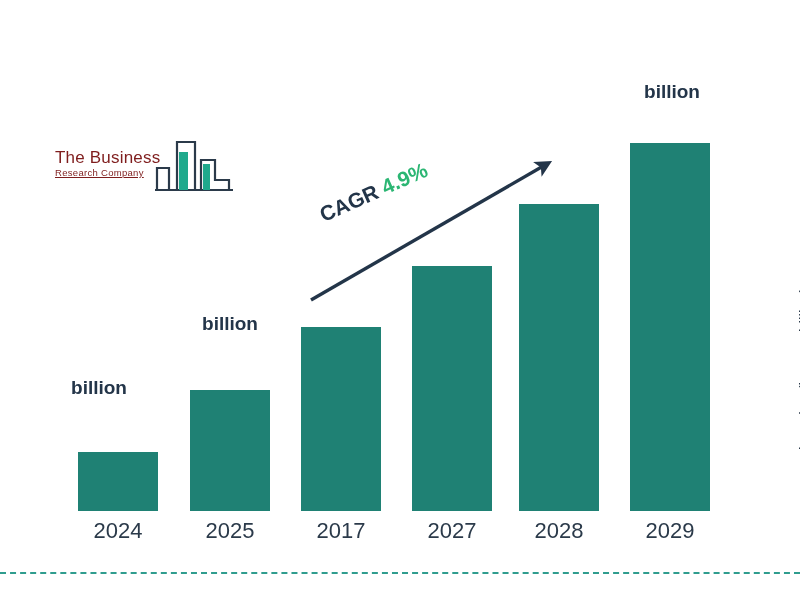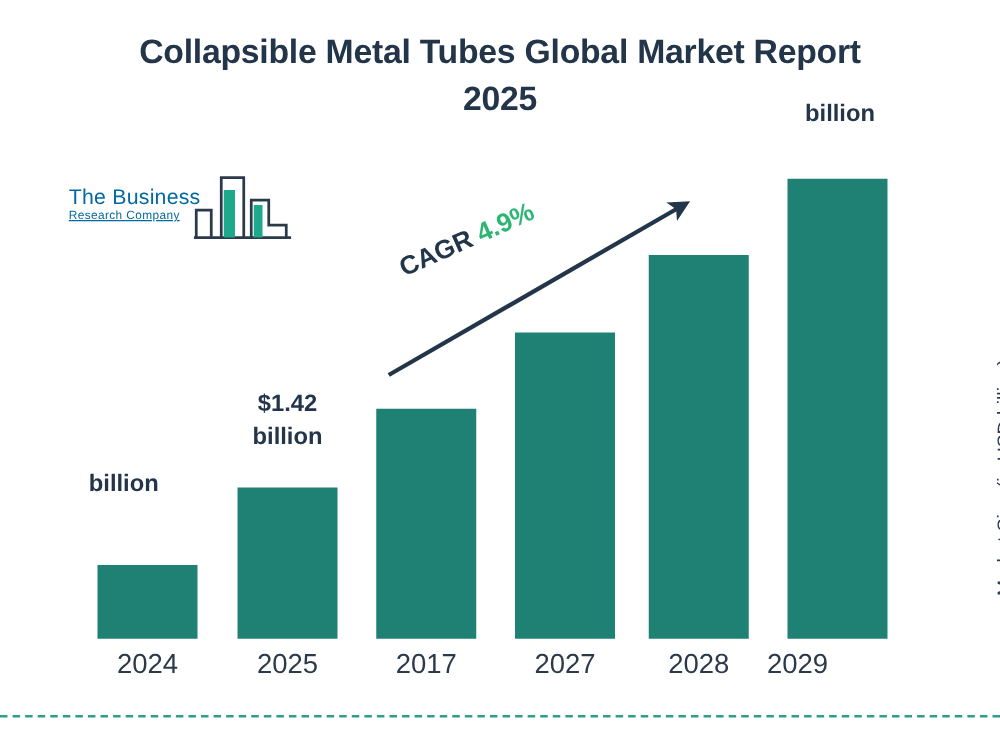--- a/index.html
+++ b/index.html
@@ -41,21 +41,21 @@
     left: 55px;
     top: 138px;
     width: 175px;
     height: 62px;
   }
   .logo-text {
     position: absolute;
     left: 0px;
     top: 10px;
     width: 120px;
-    color: #0369a1;
+    color: #7f1d1d;
   }
   .logo-line1 {
     font-size: 17px;
     line-height: 19px;
     letter-spacing: 0.2px;
     white-space: nowrap;
   }
   .logo-line2 {
     font-size: 9.5px;
     line-height: 12px;
@@ -143,21 +143,20 @@
     width: 800px;
     height: 0;
     border-top: 2px dashed #2f9d8e;
   }
 </style>
 </head>
 <body>
 
 <div id="stage">
 
-  <div class="chart-title">Collapsible Metal Tubes Global Market Report 2025</div>
 
   <div class="logo">
     <div class="logo-text">
       <div class="logo-line1">The Business</div>
       <div class="logo-line2">Research Company</div>
     </div>
     <div class="logo-mark">
       <svg width="78" height="56" viewBox="0 0 78 56">
 
         <path d="M2 52 L2 30 L14 30 L14 52" fill="none" stroke="#2b3a4a" stroke-width="2.2"></path>
@@ -174,39 +173,38 @@
   <div class="plot">
 
     <div class="bar" style="left:78px; top:452px; width:80px; height:59px;"></div>
     <div class="bar-value" style="left:44px; top:375px; width:110px;">
       <div>billion</div>
     </div>
     <div class="x-tick" style="left:78px; width:80px;">2024</div>
 
     <div class="bar" style="left:190px; top:390px; width:80px; height:121px;"></div>
     <div class="bar-value" style="left:170px; top:311px; width:120px;">
-      <div>$1.42</div>
       <div>billion</div>
     </div>
     <div class="x-tick" style="left:190px; width:80px;">2025</div>
 
     <div class="bar" style="left:301px; top:327px; width:80px; height:184px;"></div>
     <div class="x-tick" style="left:301px; width:80px;">2017</div>
 
     <div class="bar" style="left:412px; top:266px; width:80px; height:245px;"></div>
     <div class="x-tick" style="left:412px; width:80px;">2027</div>
 
     <div class="bar" style="left:519px; top:204px; width:80px; height:307px;"></div>
     <div class="x-tick" style="left:519px; width:80px;">2028</div>
 
     <div class="bar" style="left:630px; top:143px; width:80px; height:368px;"></div>
     <div class="bar-value" style="left:612px; top:79px; width:120px;">
       <div>billion</div>
     </div>
-    <div class="x-tick" style="left:598px; width:80px;text-align:center;">2029</div>
+    <div class="x-tick" style="left:630px; width:80px;text-align:center;">2029</div>
   </div>
 
   <svg class="cagr-svg" viewBox="0 0 800 600">
     <defs>
       <marker id="arrowhead" markerWidth="5" markerHeight="5" refX="2.6" refY="2.5" orient="auto" markerUnits="strokeWidth">
         <path d="M0,0 L5,2.5 L0,5 L1.2,2.5 z" fill="#233549"></path>
       </marker>
     </defs>
     <line x1="311" y1="300" x2="545" y2="165" stroke="#233549" stroke-width="3.4" marker-end="url(#arrowhead)"></line>
   </svg>

